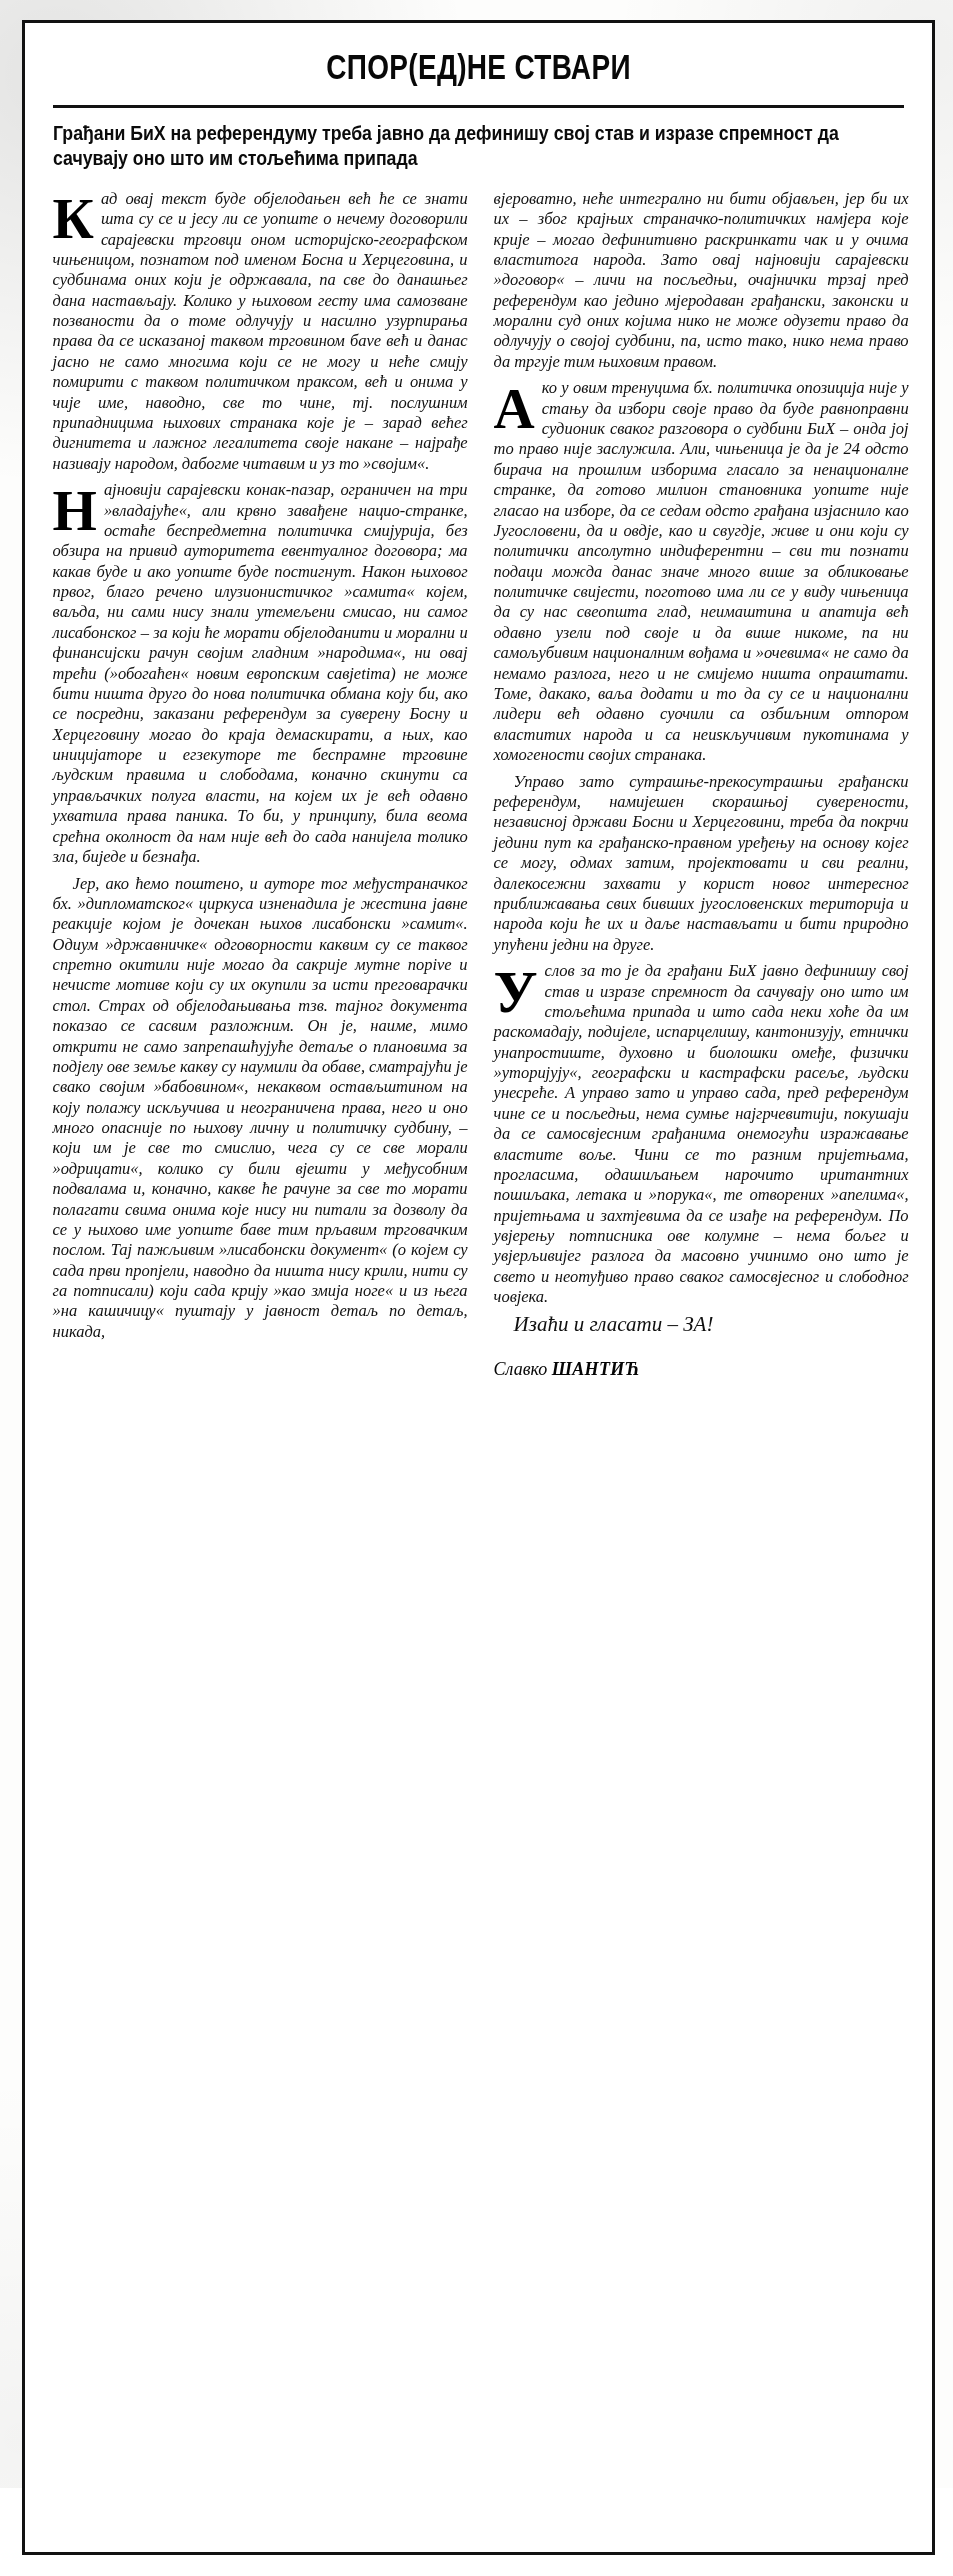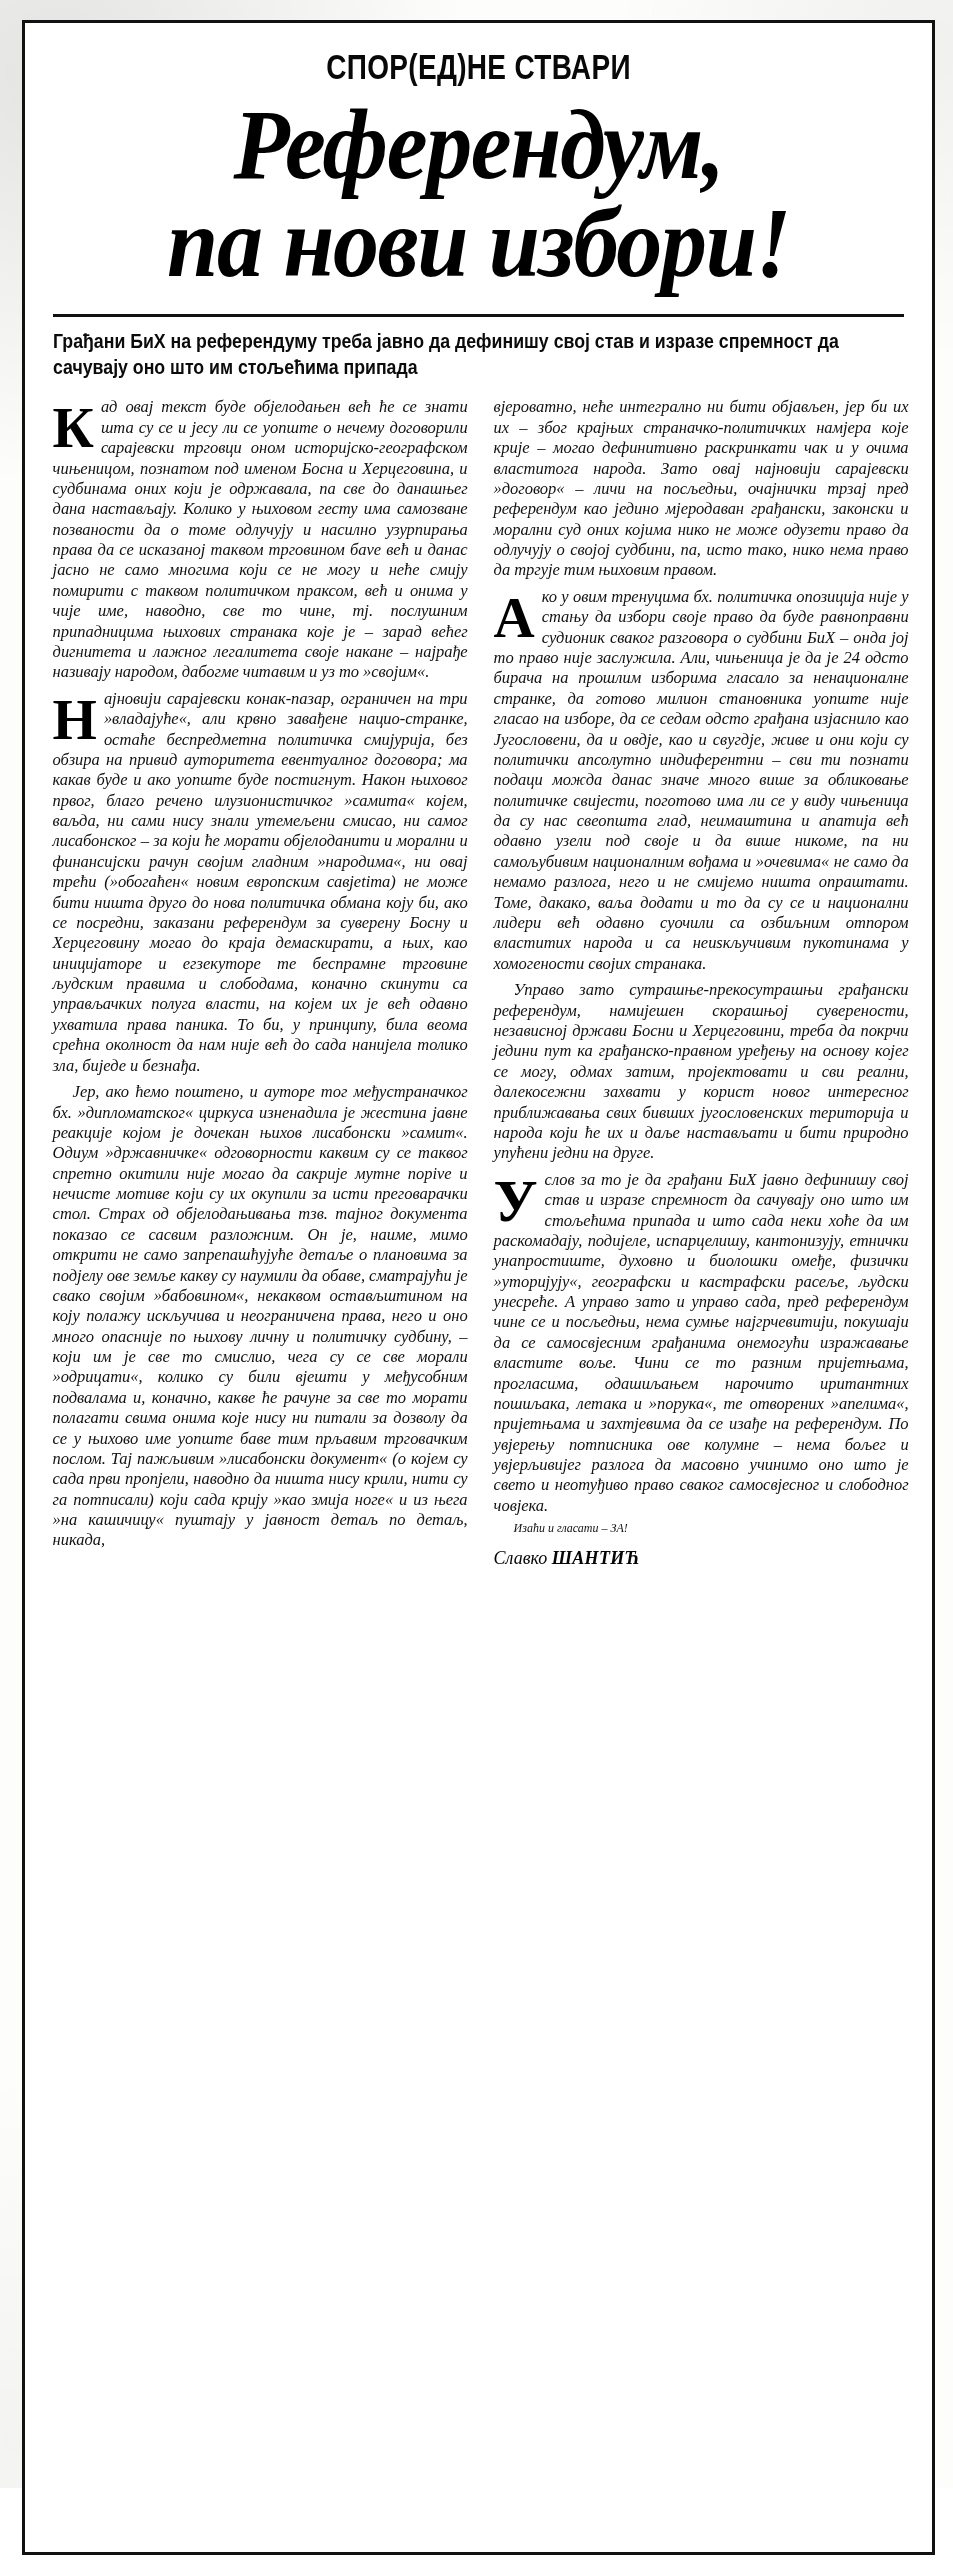--- a/index.html
+++ b/index.html
@@ -150,21 +150,21 @@
   .para.dropcap.capY::first-letter {
     font-size: 60px;
     line-height: 0.78;
   }
 
   .spacer-sm { height: 6.2px; }
 
   
   .closing {
     font-style: italic;
-    font-size: 12px;
+    font-size: 21px;
     line-height: 1.235;
     text-align: justify;
     color: #101010;
     text-indent: 20px;
     margin-top: 4.6px;
   }
 
   .signature {
     font-style: italic;
     font-size: 18px;
@@ -182,24 +182,20 @@
 <body>
 
 <div id="page">
   <div class="paper-noise"></div>
 
   <div id="frame">
     <div class="inner">
 
       <div class="kicker">СПОР(ЕД)НЕ СТВАРИ</div>
 
-      <div class="headline">
-        <span class="l1">Референдум,</span>
-        <span class="l2">па нови избори!</span>
-      </div>
 
       <div class="rule-thick"></div>
 
       <div class="standfirst">Грађани БиХ на референдуму треба јавно да дефинишу свој став и изразе спремност да сачувају оно што им стољећима припада</div>
 
       <div class="columns">
 
         <div class="col">
           <p class="para dropcap">Кад овај текст буде објелодањен већ ће се знати шта су се и јесу ли се уопште о нечему договорили сарајевски трговци оном историјско-географском чињеницом, познатом под именом Босна и Херцеговина, и судбинама оних који је одржавала, па све до данашњег дана настављају. Колико у њиховом гесту има самозване позваности да о томе одлучују и насилно узурпирања права да се исказаној таквом трговином бave већ и данас јасно не само многима који се не могу и неће смију помирити с таквом политичком праксом, већ и онима у чије име, наводно, све то чине, тј. послушним припадницима њихових странака које је – зарад већег дигнитета и лажног легалитета своје накане – најрађе називају народом, дабогме читавим и уз то »својим«.</p>
           <div class="spacer-sm"></div>

